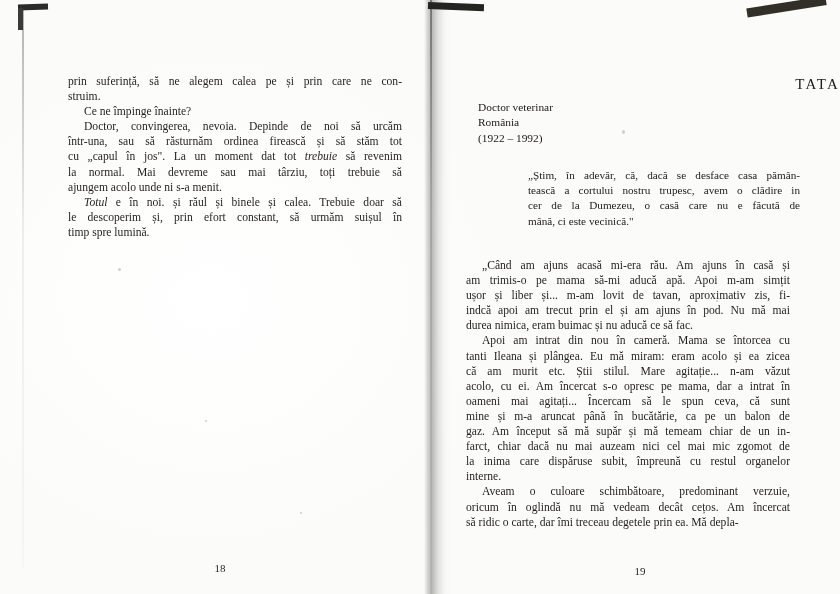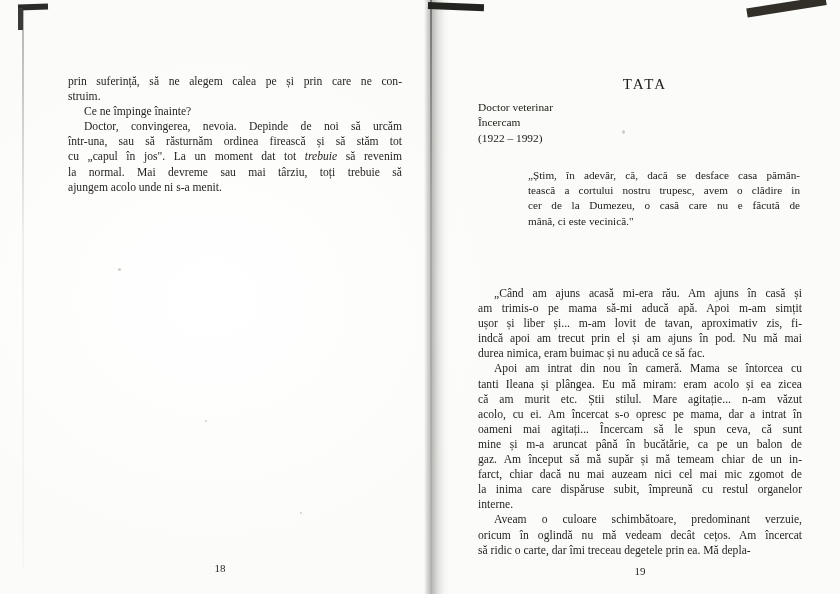--- a/index.html
+++ b/index.html
@@ -68,36 +68,36 @@
   .col{
     position:absolute;
     color:#221f1c;
     font-size:11.6px;
     line-height:15.1px;
     text-align:justify;
     text-justify:inter-word;
     -webkit-hyphens:none;hyphens:none;
   }
   .col-left{left:68px;top:74px;width:334px;}
-  .col-right{left:478px;top:258px;width:324px;margin-top:28px;}
+  .col-right{left:466px;top:258px;width:324px;}
 
   .col p{margin:0;}
   .ln{display:block;}
   
   .ln.j{
     text-align:justify;
     text-align-last:justify;
   }
   .ln.last{text-align:left;text-align-last:left;}
   .ln i{font-style:italic;}
 
   
   .chapter-title{
     position:absolute;left:450px;top:76px;width:390px;
-    text-align:center;
+    text-align:right;
     font-size:15px;letter-spacing:2.2px;
     color:#1e1b18;
   }
   .bio{
     position:absolute;left:478px;top:100px;width:250px;
     font-size:11.4px;line-height:15.4px;color:#232019;
   }
   .bio span{display:block;}
 
   .quote{
@@ -141,31 +141,36 @@
         <p>
           <span class="ln last" style="text-indent: 16px;">Ce ne împinge înainte?</span>
         </p>
         <p>
           <span class="ln j" style="text-indent: 16px;">Doctor, convingerea, nevoia. Depinde de noi să urcăm</span>
           <span class="ln j">într-una, sau să răsturnăm ordinea firească și să stăm tot</span>
           <span class="ln j">cu „capul în jos". La un moment dat tot <i>trebuie</i> să revenim</span>
           <span class="ln j">la normal. Mai devreme sau mai târziu, toți trebuie să</span>
           <span class="ln last">ajungem acolo unde ni s-a menit.</span>
         </p>
+        <p>
+          <span class="ln j" style="text-indent: 16px;"><i>Totul</i> e în noi. și răul și binele și calea. Trebuie doar să</span>
+          <span class="ln j">le descoperim și, prin efort constant, să urmăm suișul în</span>
+          <span class="ln last">timp spre lumină.</span>
+        </p>
       </div>
     <div class="folio folio-left">18</div>
   </div>
 
   <div class="page page-right"></div>
 
   <div class="chapter-title">TATA</div>
 
   <div class="bio" id="bio-block">
       <span>Doctor veterinar</span>
-      <span>Încercam</span>
+      <span>România</span>
       <span>(1922 – 1992)</span>
     </div>
 
   <div class="quote" id="quote-block">
       <span class="ln j">„Știm, în adevăr, că, dacă se desface casa pămân-</span>
       <span class="ln j">tească a cortului nostru trupesc, avem o clădire in</span>
       <span class="ln j">cer de la Dumezeu, o casă care nu e făcută de</span>
       <span class="ln last">mână, ci este vecinică."</span>
     </div>
 

